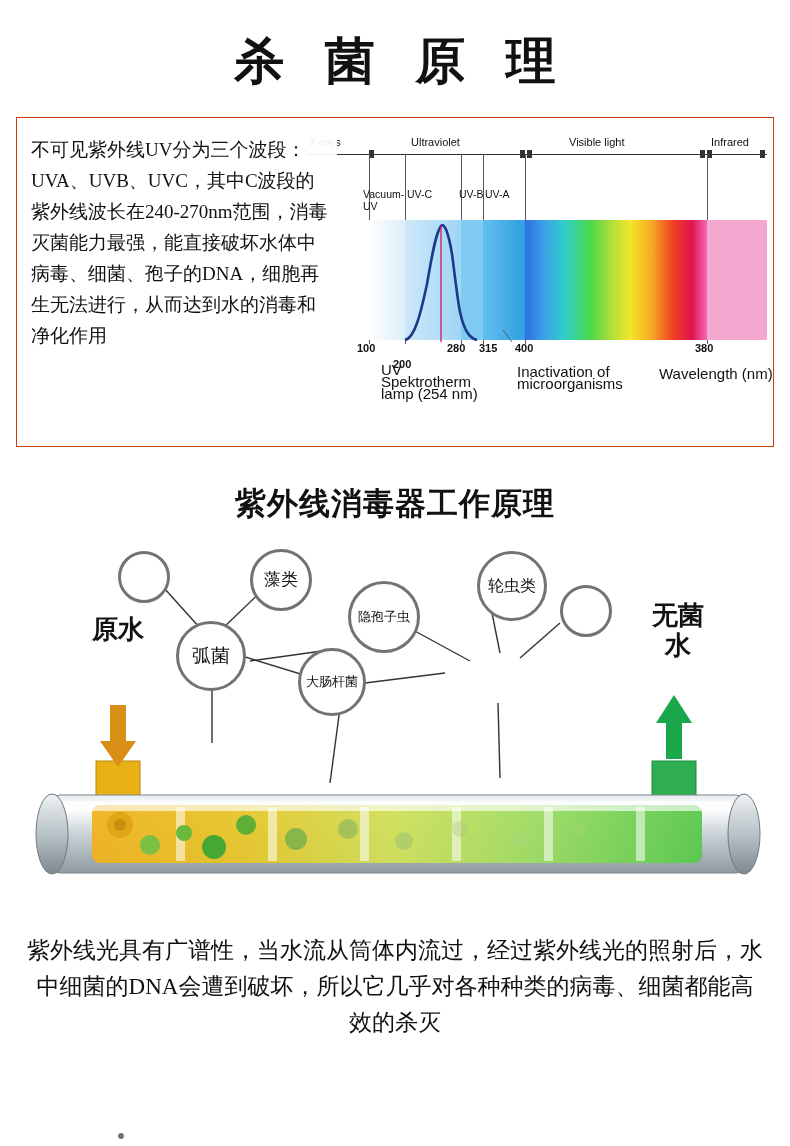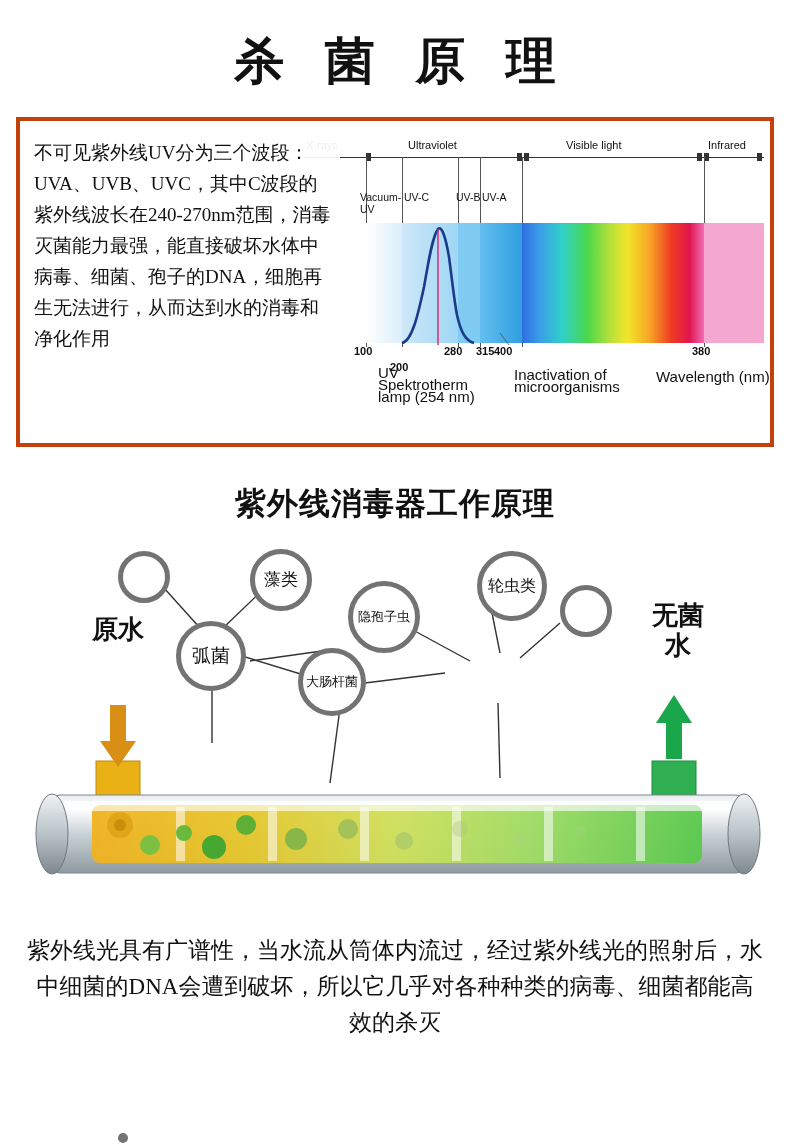--- a/index.html
+++ b/index.html
@@ -22,21 +22,21 @@
     letter-spacing: 14px;
     color: #111;
     padding-top: 28px;
     padding-left: 14px;
   }
 
   
   .sec1 {
     position: relative;
     margin: 22px 16px 0 16px;
-    border: 4px solid #c2410c;
+    border: 1px solid #c2410c;
     height: 330px;
     background: #fff;
   }
 
   .sec1-text {
     position: absolute;
     left: 10px;
     top: 14px;
     width: 310px;
     font-family: "Liberation Serif", serif;
@@ -167,21 +167,21 @@
     width: 790px;
     height: 390px;
     margin-top: 8px;
   }
   .diagram svg { position: absolute; left: 0; top: 0; }
 
   .bubble {
     position: absolute;
     border-radius: 50%;
     background: #fff;
-    border: 5px solid #737373;
+    border: 3px solid #737373;
     display: flex;
     align-items: center;
     justify-content: center;
     text-align: center;
     font-family: "Liberation Serif", serif;
     color: #111;
     line-height: 1.1;
     z-index: 4;
   }
 
@@ -258,21 +258,21 @@
       <line x1="134" y1="34" x2="134" y2="150" stroke="#d81f6a" stroke-width="1.4"></line>
       <line x1="134" y1="150" x2="120" y2="168" stroke="#555" stroke-width="0.9"></line>
       <line x1="196" y1="138" x2="214" y2="162" stroke="#555" stroke-width="0.9"></line>
     </svg>
 
     <div class="axis-nums">
       <span style="left:50px;">100</span>
       <span style="left:86px;margin-top:16px;">200</span>
       <span style="left:140px;">280</span>
       <span style="left:172px;">315</span>
-      <span style="left:190px;text-align:center;">400</span>
+      <span style="left:208px;text-align:center;">400</span>
       <span style="left:388px;">380</span>
     </div>
 
     <div class="notes">
       <span style="left:74px; top:4px; width:108px;">UV Spektrotherm lamp (254 nm)</span>
       <span style="left:210px; top:6px; width:118px;">Inactivation of microorganisms</span>
       <span style="left:352px; top:8px; width:120px;">Wavelength (nm)</span>
     </div>
   </div>
 </div>

